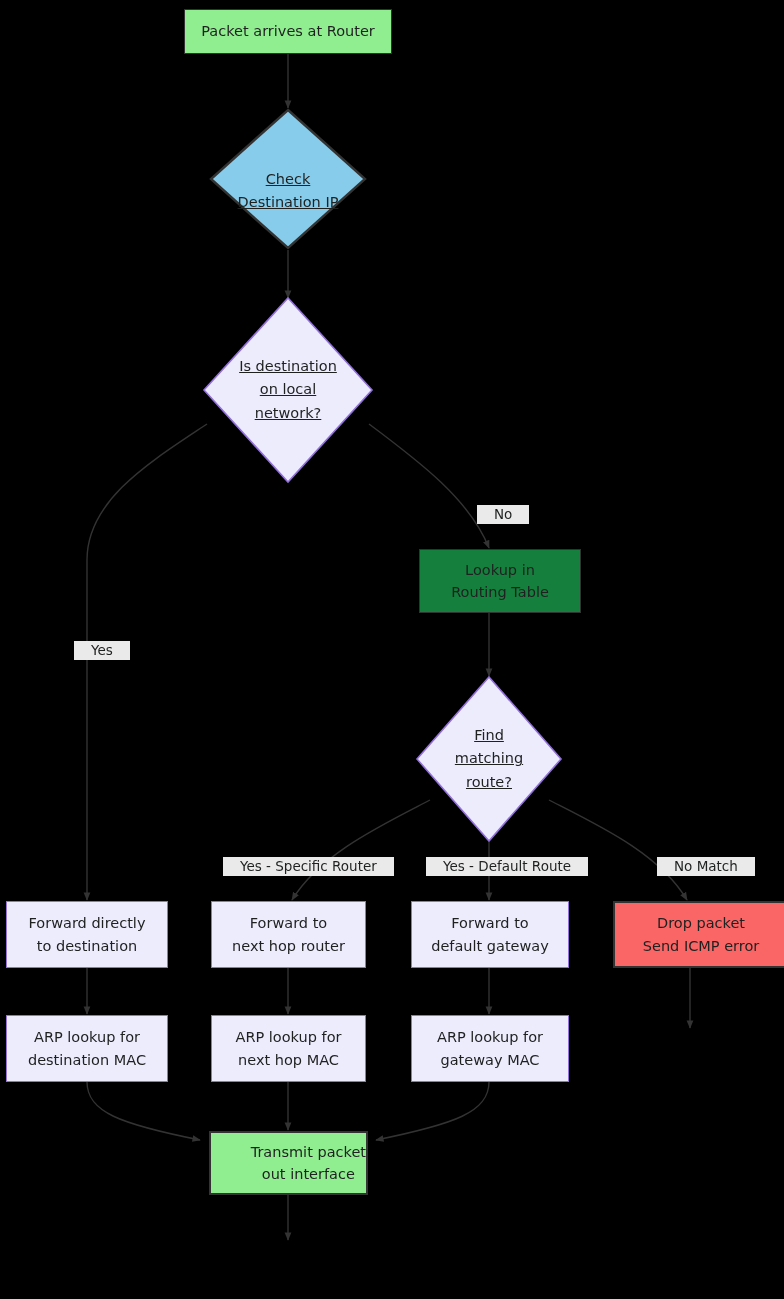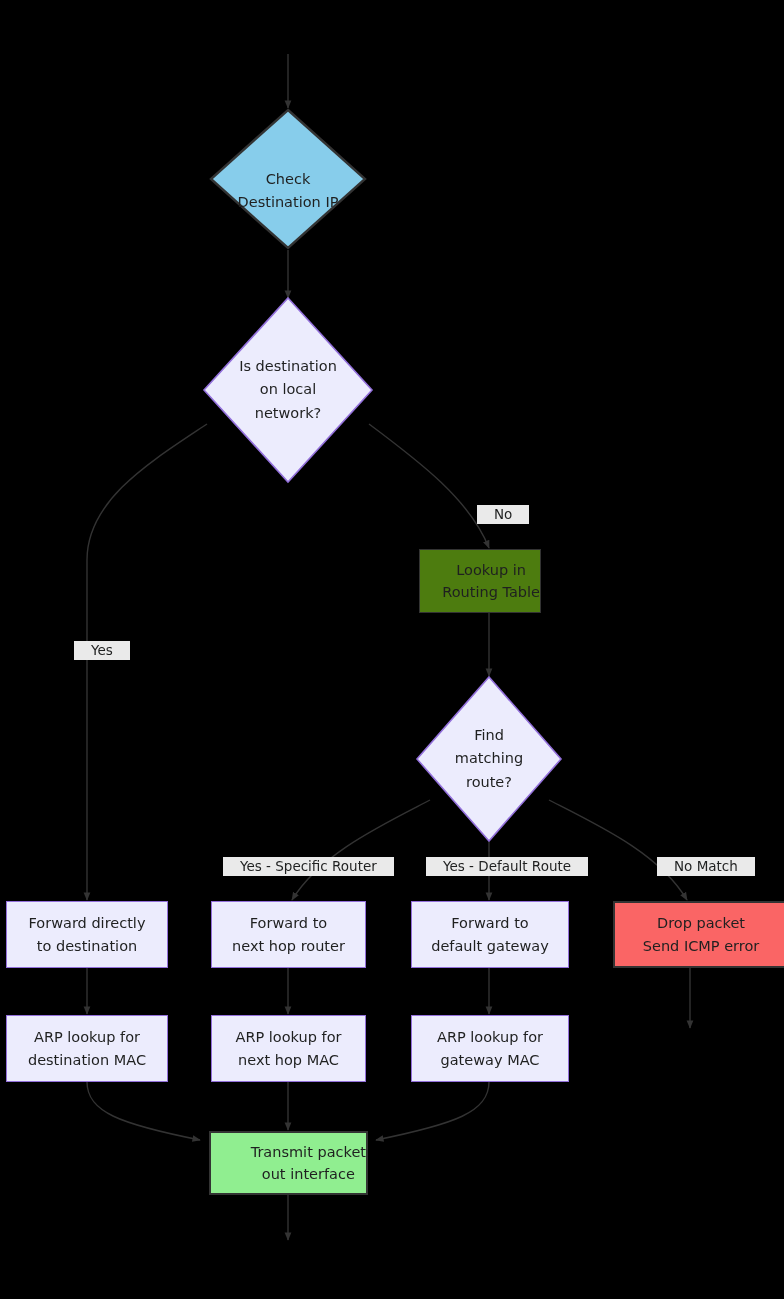--- a/index.html
+++ b/index.html
@@ -67,20 +67,21 @@
     width: 100%;
     height: 100%;
     display: flex;
     align-items: center;
     justify-content: center;
     text-align: center;
     white-space: pre-line;
     color: #1f2020;
     font-size: 14.5px;
     line-height: 1.6;
+    text-decoration: underline;
   }
   .edge-label {
     position: absolute;
     background: #eaeaea;
     color: #1f2020;
     font-size: 13.5px;
     line-height: 1.25;
     padding: 1px 17px;
     white-space: nowrap;
     z-index: 8;
@@ -110,20 +111,23 @@
       <path d="M 288 968 L 288 1014"></path>
       <path d="M 489 968 L 489 1014"></path>
       <path d="M 690 968 L 690 1028"></path>
       <path d="M 87 1082 C 87 1112 120 1124 200 1140"></path>
       <path d="M 288 1082 L 288 1130"></path>
       <path d="M 489 1082 C 489 1112 455 1124 376 1140"></path>
       <path d="M 288 1194 L 288 1240"></path>
     </g>
   </svg>
 
+  <div class="node rect" style="left:184px; top:9px; width:208px; height:45px; background:#90ee90; border-color:#333333;">
+    <span>Packet arrives at Router</span>
+  </div>
 
   <div class="diamond-wrap" style="left:209px; top:108px; width:158px; height:142px;">
     <svg width="158" height="142" viewBox="0 0 158 142">
       <polygon points="79,2 156,71 79,140 2,71" fill="#87cdeb" stroke="#333333" stroke-width="2.4"></polygon>
     </svg>
     <div class="diamond-label" style="padding-top:12px;">
       <span>Check
 Destination IP</span>
     </div>
   </div>
@@ -132,21 +136,21 @@
     <svg width="170" height="186" viewBox="0 0 170 186">
       <polygon points="85,1 169,93 85,185 1,93" fill="#ececfd" stroke="#9370db" stroke-width="1.6"></polygon>
     </svg>
     <div class="diamond-label">
       <span>Is destination
 on local
 network?</span>
     </div>
   </div>
 
-  <div class="node rect" style="left:419px; top:549px; width:122px; height:64px; background:#4d7c0f; border-color:#333333;justify-content:flex-end;">
+  <div class="node rect" style="left:419px; top:549px; width:162px; height:64px; background:#15803d; border-color:#333333;">
     <span>Lookup in
 Routing Table</span>
   </div>
 
   <div class="diamond-wrap" style="left:416px; top:676px; width:146px; height:166px;">
     <svg width="146" height="166" viewBox="0 0 146 166">
       <polygon points="73,1 145,83 73,165 1,83" fill="#ececfd" stroke="#9370db" stroke-width="1.6"></polygon>
     </svg>
     <div class="diamond-label">
       <span>Find

